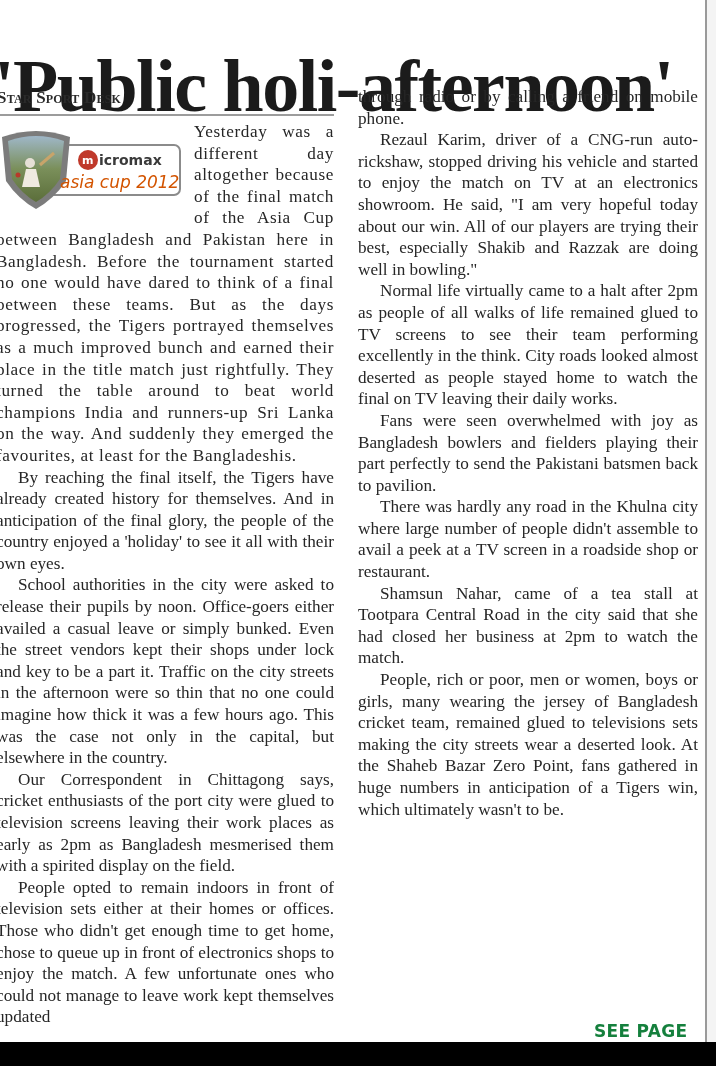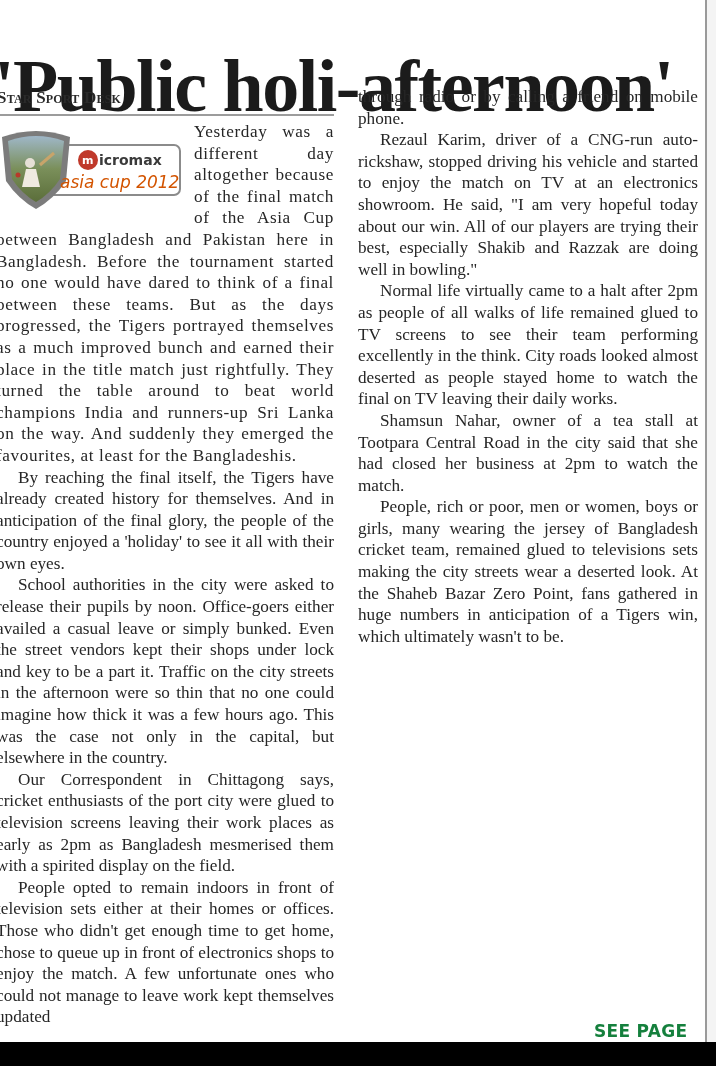--- a/index.html
+++ b/index.html
@@ -84,20 +84,22 @@
     <p>By reaching the final itself, the Tigers have already created history for themselves. And in anticipation of the final glory, the people of the country enjoyed a 'holiday' to see it all with their own eyes.</p>
     <p>School authorities in the city were asked to release their pupils by noon. Office-goers either availed a casual leave or simply bunked. Even the street vendors kept their shops under lock and key to be a part it. Traffic on the city streets in the afternoon were so thin that no one could imagine how thick it was a few hours ago. This was the case not only in the capital, but elsewhere in the country.</p>
     <p>Our Correspondent in Chittagong says, cricket enthusiasts of the port city were glued to television screens leaving their work places as early as 2pm as Bangladesh mesmerised them with a spirited display on the field.</p>
     <p>People opted to remain indoors in front of television sets either at their homes or offices. Those who didn't get enough time to get home, chose to queue up in front of elec­tronics shops to enjoy the match. A few unfortunate ones who could not manage to leave work kept themselves updated</p>
   </div>
 
   <div class="col col-right">
     <p class="first">through radio or by calling a friend on mobile phone.</p>
     <p>Rezaul Karim, driver of a CNG-run auto-rickshaw, stopped driving his vehicle and started to enjoy the match on TV at an elec­tronics showroom. He said, "I am very hope­ful today about our win. All of our players are trying their best, especially Shakib and Razzak are doing well in bowling."</p>
     <p>Normal life virtually came to a halt after 2pm as people of all walks of life remained glued to TV screens to see their team perform­ing excellently in the think. City roads looked almost deserted as people stayed home to watch the final on TV leaving their daily works.</p>
-    <p>Shamsun Nahar, owner of a tea stall at Tootpara Central Road in the city said that she had closed her business at 2pm to watch the match.</p>
+    <p>Fans were seen overwhelmed with joy as Bangladesh bowlers and fielders playing their part perfectly to send the Pakistani batsmen back to pavilion.</p>
+    <p>There was hardly any road in the Khulna city where large number of people didn't assemble to avail a peek at a TV screen in a roadside shop or restaurant.</p>
+    <p>Shamsun Nahar, came of a tea stall at Tootpara Central Road in the city said that she had closed her business at 2pm to watch the match.</p>
     <p>People, rich or poor, men or women, boys or girls, many wearing the jersey of Bangladesh cricket team, remained glued to televisions sets making the city streets wear a deserted look. At the Shaheb Bazar Zero Point, fans gathered in huge numbers in anticipation of a Tigers win, which ultimately wasn't to be.</p>
   </div>
 
   <div class="see-page">SEE PAGE 17 4</div>
 
   <div class="bottom-bar"></div>
 </div>
 
 </body></html>

